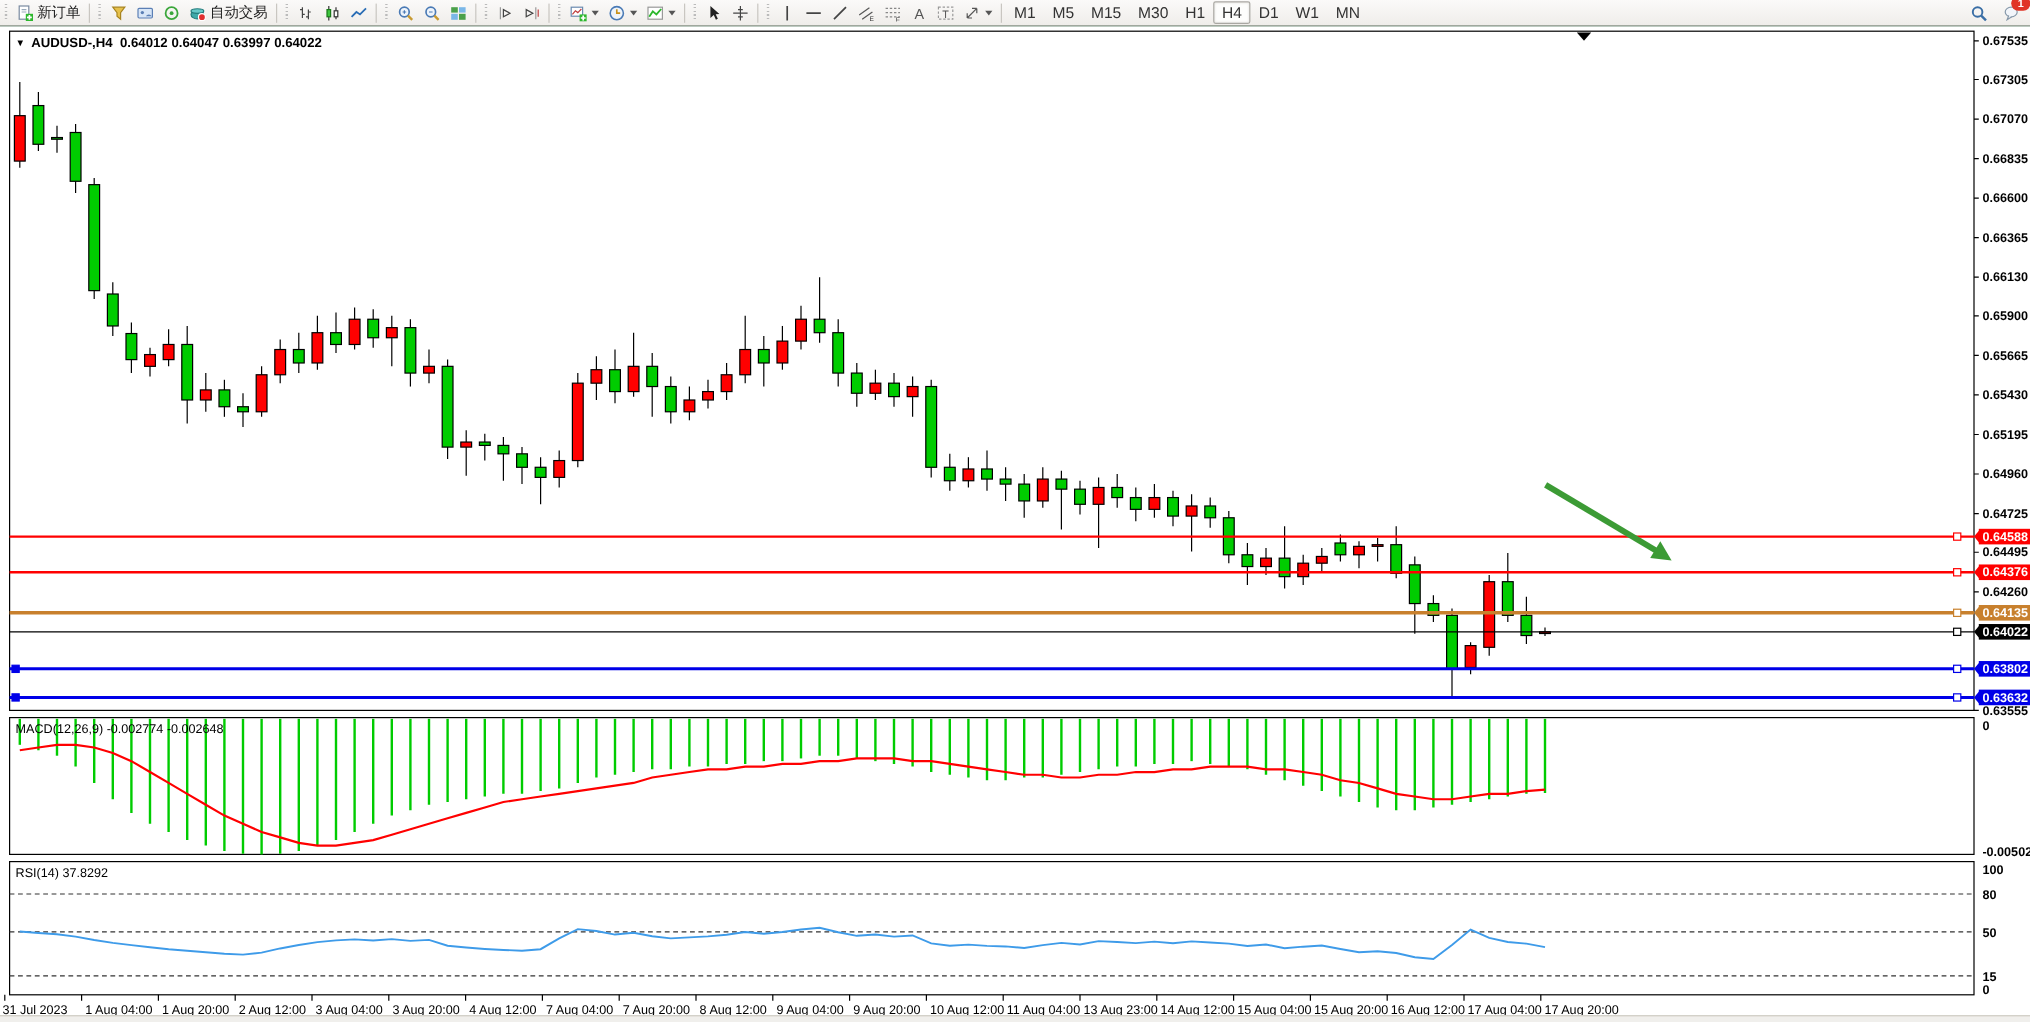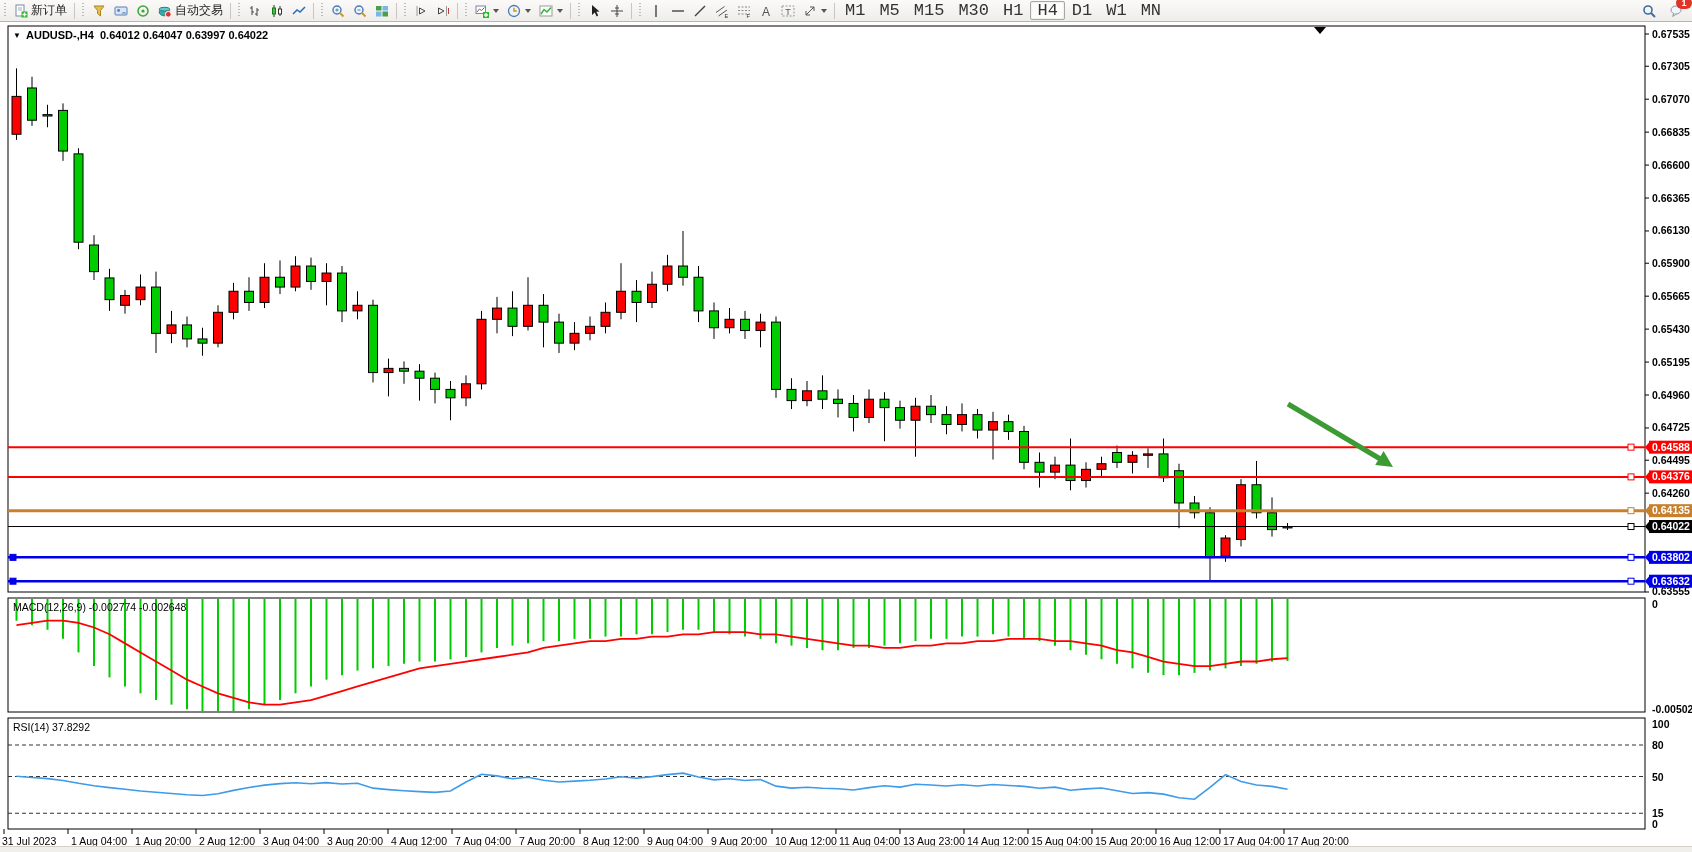--- a/index.html
+++ b/index.html
@@ -8,21 +8,21 @@
   #toolbar{position:absolute;left:0;top:0;width:1692px;height:21px;
     background:linear-gradient(#fbfaf9,#efedea);border-bottom:1px solid #b8b5b0;
     display:flex;align-items:center;font-size:12px;color:#222;}
   .grip{width:5px;height:15px;margin:0 2px 0 3px;
     background-image:repeating-linear-gradient(to bottom,#bbb 0 1px,transparent 1px 3px);
     background-size:2px 100%;background-repeat:repeat-y;background-position:1px 0;}
   .sep{width:1px;height:16px;background:#c9c6c1;margin:0 3px;}
   .tb-btn{height:19px;display:flex;align-items:center;gap:3px;padding:0 3px;border:1px solid transparent;border-radius:2px;cursor:default;}
   .tb-btn svg{display:block;}
   .caret{width:0;height:0;border-left:3px solid transparent;border-right:3px solid transparent;border-top:4px solid #555;margin-left:1px;}
-  .tf-btn{height:17px;padding:0 6px;display:flex;align-items:center;font-size:17px;color:#333;border:1px solid transparent;border-radius:2px;font-family:Liberation Mono, monospace;}
+  .tf-btn{height:17px;padding:0 6px;display:flex;align-items:center;font-size:13px;color:#333;border:1px solid transparent;border-radius:2px;}
   .tf-btn.active{background:#fdfdfc;border:1px solid #a9a7a2;box-shadow:inset 0 0 2px #d8d5d0;text-align:right;}
   #tb-right{position:absolute;right:4px;top:0;height:21px;display:flex;align-items:center;gap:6px;}
   .badge{position:absolute;right:-5px;top:-4px;min-width:12px;height:12px;border-radius:7px;background:#e03427;
     color:#fff;font-size:9px;font-weight:bold;display:flex;align-items:center;justify-content:center;padding:0 2px;}
   
   #chart-wrap{position:absolute;left:0;top:22px;width:1692px;height:824px;background:#fff;}
   svg{font-family:"Liberation Sans",sans-serif;}
   #status-strip{position:absolute;left:0;top:846px;width:1692px;height:6px;background:#f0efec;border-top:1px solid #d4d0c8;}
 </style>
 </head>

